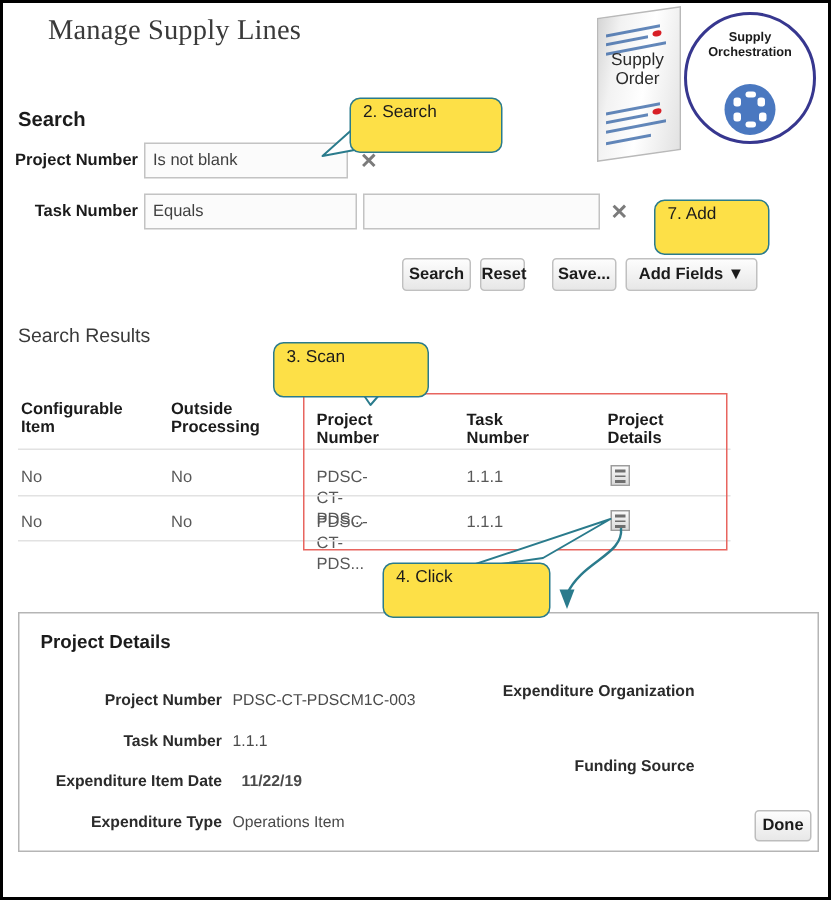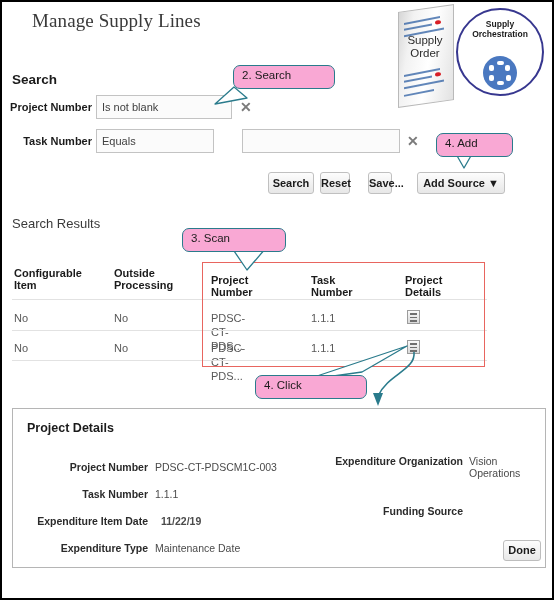--- a/index.html
+++ b/index.html
@@ -206,26 +206,26 @@
     box-sizing: border-box;
     border: 1.5px solid #e8655f;
   }
 
   
   .callout {
     position: absolute;
     box-sizing: border-box;
     border: 1.5px solid #2a7b8c;
     border-radius: 7px;
-    background: #f9a8d4;
+    background: #fde047;
     font-size: 11.5px;
     color: #1b1b1b;
     padding-left: 8px;
     line-height: 18px;
-    height: 24px;
+    height: 37px;
     z-index: 20;
   }
   .leader { position: absolute; z-index: 19; }
 
   
   .panel {
     position: absolute;
     box-sizing: border-box;
     border: 1px solid #b5b5b5;
     background: #ffffff;
@@ -306,29 +306,29 @@
   <div class="section-head" style="left:10px; top:70px;">Search</div>
 
   <div class="field-row" style="left:0; top:93px; width:554px;">
     <div class="field-label" style="left:8px; top:0; width:82px;">Project Number</div>
     <div class="combo" style="left:94px; top:0; width:136px;">Is not blank</div>
     <div class="clear-x" style="left:238px; top:0;">✕</div>
   </div>
 
   <div class="field-row" style="left:0; top:127px; width:554px;">
     <div class="field-label" style="left:8px; top:0; width:82px;">Task Number</div>
-    <div class="combo" style="left:94px; top:0; width:118px;">Equals</div>
+    <div class="combo" style="left:94px; top:0; width:142px;">Equals</div>
     <div class="combo" style="left:240px; top:0; width:158px;"></div>
     <div class="clear-x" style="left:405px; top:0;">✕</div>
   </div>
 
   <div class="btn" style="left:266px; top:170px; width:46px;">Search</div>
   <div class="btn" style="left:318px; top:170px; width:30px;">Reset</div>
-  <div class="btn" style="left:366px; top:170px; width:24px;">Save...</div>
-  <div class="btn" style="left:415px; top:170px; width:88px;">Add Source ▼</div>
+  <div class="btn" style="left:366px; top:170px; width:43px;">Save...</div>
+  <div class="btn" style="left:415px; top:170px; width:88px;">Add Fields ▼</div>
 
   <div class="section-head" style="left:10px; top:214px; font-weight:normal; font-size:13px; color:#3a3a3a;">Search Results</div>
 
   <div class="tbl">
 
     <div class="th" style="left:12px;  top:265px; width:80px;">
       <div>Configurable</div>
       <div>Item</div>
     </div>
     <div class="th" style="left:112px; top:265px; width:85px;">
@@ -370,21 +370,21 @@
     <div class="row-line" style="left:10px; top:358px; width:475px;"></div>
   </div>
 
   <div class="red-box" style="left:200px; top:260px; width:283px; height:105px;"></div>
 
   <div class="callout" style="left:231px; top:63px; width:102px;">2. Search</div>
   <svg class="leader" style="left:210px; top:80px; width:130px; height:30px;" viewBox="0 0 130 30">
     <path d="M3,22 L22,5 L35,16 Z" fill="#ffffff" stroke="#2a7b8c" stroke-width="1.3" stroke-linejoin="round"></path>
   </svg>
 
-  <div class="callout" style="left:434px; top:131px; width:77px;">4. Add</div>
+  <div class="callout" style="left:434px; top:131px; width:77px;">7. Add</div>
   <svg class="leader" style="left:440px; top:150px; width:60px; height:24px;" viewBox="0 0 60 24">
     <path d="M14,2 L22,16 L30,2" fill="#ffffff" stroke="#2a7b8c" stroke-width="1.3" stroke-linejoin="round"></path>
   </svg>
 
   <div class="callout" style="left:180px; top:226px; width:104px;">3. Scan</div>
   <svg class="leader" style="left:200px; top:244px; width:90px; height:28px;" viewBox="0 0 90 28">
     <path d="M30,2 L45,24 L64,2" fill="#ffffff" stroke="#2a7b8c" stroke-width="1.3" stroke-linejoin="round"></path>
   </svg>
 
   <div class="callout" style="left:253px; top:373px; width:112px;">4. Click</div>
@@ -404,24 +404,23 @@
     <div class="pd-label" style="left:10px;  top:52px;  width:125px;">Project Number</div>
     <div class="pd-value" style="left:142px; top:52px;">PDSC-CT-PDSCM1C-003</div>
 
     <div class="pd-label" style="left:10px;  top:79px;  width:125px;">Task Number</div>
     <div class="pd-value" style="left:142px; top:79px;">1.1.1</div>
 
     <div class="pd-label" style="left:5px;   top:106px; width:130px;">Expenditure Item Date</div>
     <div class="pd-value" style="left:148px; top:106px;font-weight:bold;">11/22/19</div>
 
     <div class="pd-label" style="left:10px;  top:133px; width:125px;">Expenditure Type</div>
-    <div class="pd-value" style="left:142px; top:133px;">Maintenance Date</div>
+    <div class="pd-value" style="left:142px; top:133px;">Operations Item</div>
 
     <div class="pd-label" style="left:285px; top:46px; width:165px;">Expenditure Organization</div>
-    <div class="pd-value" style="left:456px; top:46px;">Vision Operations</div>
 
     <div class="pd-value" style="left:456px; top:71px;"></div>
 
     <div class="pd-label" style="left:285px; top:96px; width:165px;">Funding Source</div>
     <div class="pd-value" style="left:456px; top:96px;"></div>
 
     <div class="done-btn" style="left:490px; top:131px; width:38px;">
       <span>Done</span>
     </div>
   </div>

